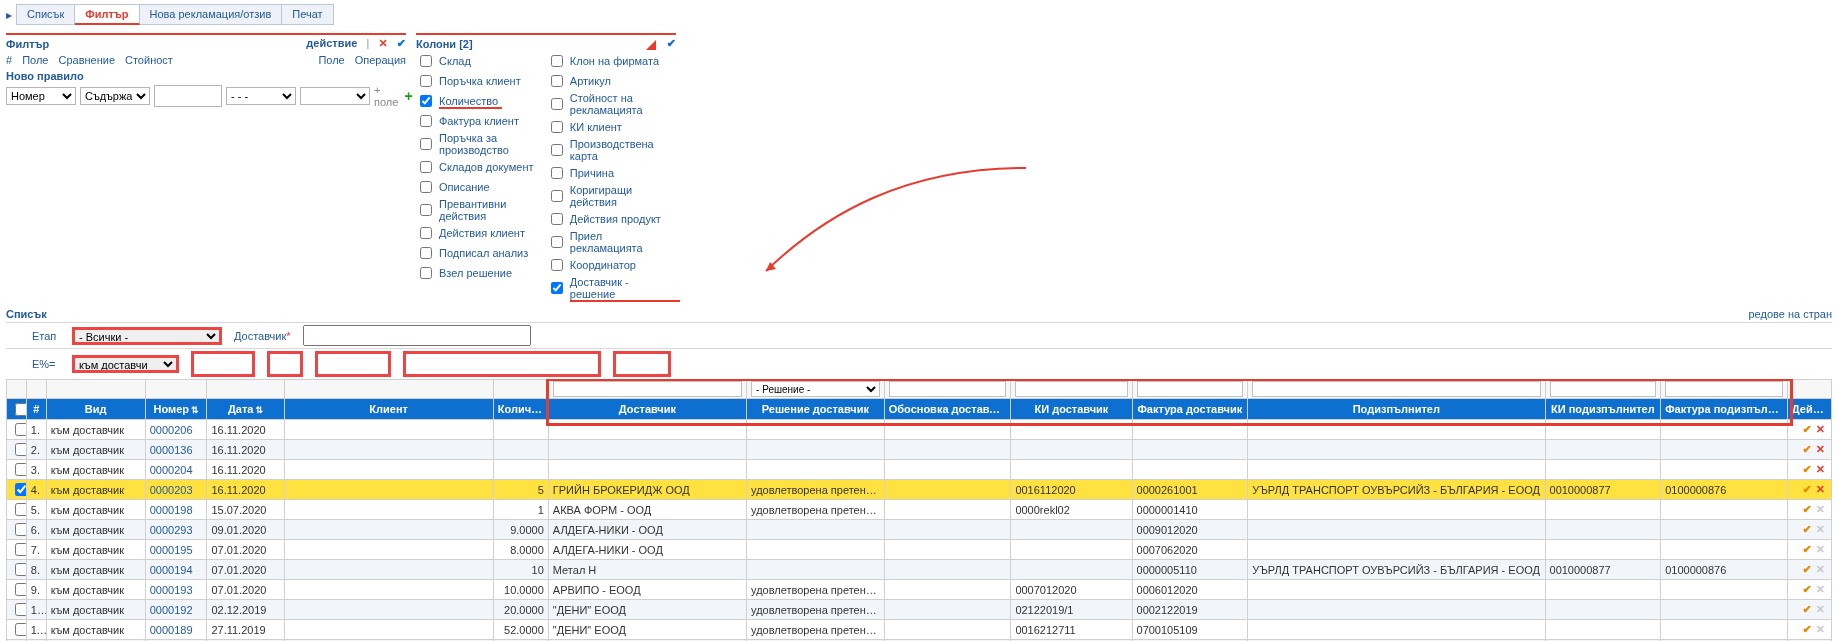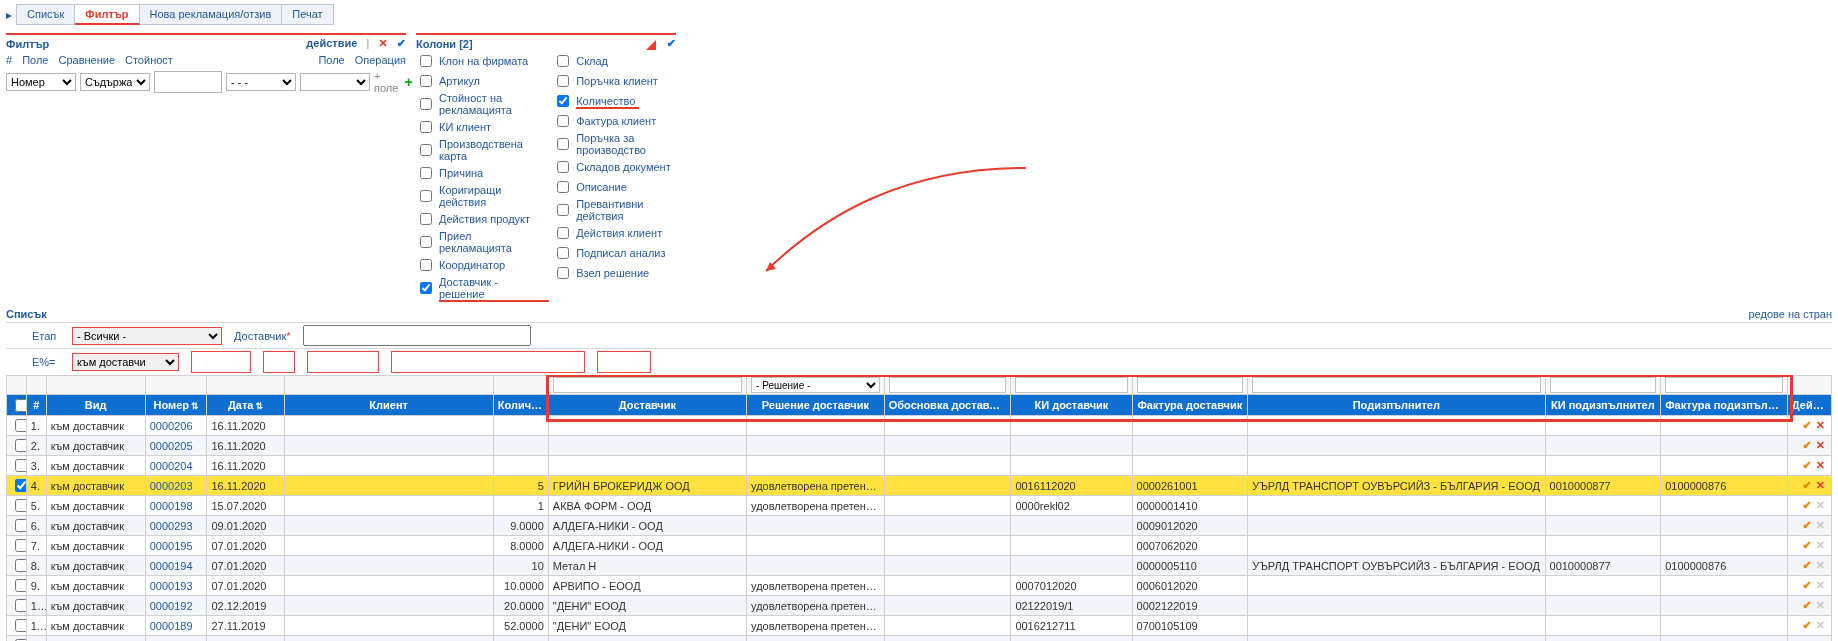--- a/index.html
+++ b/index.html
@@ -95,21 +95,21 @@
     display: flex; justify-content: space-between; align-items: flex-end;
   }
   .rows-per-page { color: #235a9e; font-weight: normal; }
 
   .etap-row, .fac-row {
     display: flex; align-items: center; gap: 12px;
     border-top: 1px solid #d9d9d9; padding: 2px 0;
   }
   .etap-row .lbl, .fac-row .lbl { color: #235a9e; width: 28px; padding-left: 26px; }
   .etap-row select, .fac-row select, .fac-row input {
-    border: 1px solid #ef4444; height: 18px; font-size: 11px;
+    border: 3px solid #ef4444; height: 18px; font-size: 11px;
   }
   .ast { color: #e63b2e; }
 
   .table-wrap { overflow-x: auto; }
   table { border-collapse: collapse; width: 100%; table-layout: fixed; }
   th, td {
     border: 1px solid #d0d0d0; padding: 0 4px; height: 18px;
     white-space: nowrap; overflow: hidden; text-overflow: ellipsis;
   }
   thead.filters td { background: #f7f7f7; text-decoration: underline; }
@@ -186,40 +186,87 @@
         </span>
       </div>
       <div class="filter-headers">
         <span>#</span>
         <span>Поле</span>
         <span>Сравнение</span>
         <span>Стойност</span>
         <span style="margin-left:auto">Поле</span>
         <span>Операция</span>
       </div>
+      <div class="new-rule">Ново правило</div>
       <div class="rule-row">
         <select class="w-num"><option>Номер</option></select>
         <select class="w-contains"><option>Съдържа</option></select>
         <input class="w-val" value="" style="">
         <select class="w-dash"><option>- - -</option></select>
         <select class="w-field2"><option></option></select>
         <span class="sm-label">+ поле</span>
         <span class="plus">+</span>
       </div>
     </div>
 
     <div class="panel cols-panel">
       <div class="panel-title">
         <span>Колони [2]</span>
         <span class="right-icons">
           <span class="red-tri"></span>
           <span class="blue-check">✔</span>
         </span>
       </div>
       <div class="cols-grid">
+        <div class="cols-col" id="cols-left">
+            <label class="chk">
+              <input type="checkbox" style="">
+              <span>Склад</span>
+            </label>
+            <label class="chk">
+              <input type="checkbox" style="">
+              <span>Поръчка клиент</span>
+            </label>
+            <label class="chk">
+              <input type="checkbox" checked="" style="">
+              <span class="underline-red">Количество</span>
+            </label>
+            <label class="chk">
+              <input type="checkbox" style="">
+              <span>Фактура клиент</span>
+            </label>
+            <label class="chk">
+              <input type="checkbox" style="">
+              <span>Поръчка за производство</span>
+            </label>
+            <label class="chk">
+              <input type="checkbox" style="">
+              <span>Складов документ</span>
+            </label>
+            <label class="chk">
+              <input type="checkbox" style="">
+              <span>Описание</span>
+            </label>
+            <label class="chk">
+              <input type="checkbox" style="">
+              <span>Превантивни действия</span>
+            </label>
+            <label class="chk">
+              <input type="checkbox" style="">
+              <span>Действия клиент</span>
+            </label>
+            <label class="chk">
+              <input type="checkbox" style="">
+              <span>Подписал анализ</span>
+            </label>
+            <label class="chk">
+              <input type="checkbox" style="">
+              <span>Взел решение</span>
+            </label>
+          </div>
         <div class="cols-col" id="cols-right">
             <label class="chk">
               <input type="checkbox" style="">
               <span>Клон на фирмата</span>
             </label>
             <label class="chk">
               <input type="checkbox" style="">
               <span>Артикул</span>
             </label>
             <label class="chk">
@@ -250,66 +297,20 @@
               <input type="checkbox" style="">
               <span>Приел рекламацията</span>
             </label>
             <label class="chk">
               <input type="checkbox" style="">
               <span>Координатор</span>
             </label>
             <label class="chk">
               <input type="checkbox" checked="" style="">
               <span class="underline-red">Доставчик - решение</span>
-            </label>
-          </div>
-        <div class="cols-col" id="cols-left">
-            <label class="chk">
-              <input type="checkbox" style="">
-              <span>Склад</span>
-            </label>
-            <label class="chk">
-              <input type="checkbox" style="">
-              <span>Поръчка клиент</span>
-            </label>
-            <label class="chk">
-              <input type="checkbox" checked="" style="">
-              <span class="underline-red">Количество</span>
-            </label>
-            <label class="chk">
-              <input type="checkbox" style="">
-              <span>Фактура клиент</span>
-            </label>
-            <label class="chk">
-              <input type="checkbox" style="">
-              <span>Поръчка за производство</span>
-            </label>
-            <label class="chk">
-              <input type="checkbox" style="">
-              <span>Складов документ</span>
-            </label>
-            <label class="chk">
-              <input type="checkbox" style="">
-              <span>Описание</span>
-            </label>
-            <label class="chk">
-              <input type="checkbox" style="">
-              <span>Превантивни действия</span>
-            </label>
-            <label class="chk">
-              <input type="checkbox" style="">
-              <span>Действия клиент</span>
-            </label>
-            <label class="chk">
-              <input type="checkbox" style="">
-              <span>Подписал анализ</span>
-            </label>
-            <label class="chk">
-              <input type="checkbox" style="">
-              <span>Взел решение</span>
             </label>
           </div>
       </div>
     </div>
 
     <div class="annotation-wrap">
       <svg class="arrow-svg" viewBox="0 0 600 250">
         <path d="M320,135 C200,135 120,180 60,238" stroke="#e63b2e" stroke-width="2" fill="none"></path>
         <path d="M60,238 l10,-2 l-6,-7 z" fill="#e63b2e"></path>
       </svg>
@@ -416,21 +417,21 @@
             <td></td>
             <td></td>
             <td></td>
             <td></td>
             <td class="act-cell"><span class="act-ok">✔</span><span class="act-del">✕</span></td>
           </tr>
           <tr>
             <td class="chk-cell"><input type="checkbox" style=""></td>
             <td>2.</td>
             <td>към доставчик</td>
-            <td><span class="link">0000205</span></td>
+            <td><span class="link">0000136</span></td>
             <td>16.11.2020</td>
             <td></td>
             <td class="num"></td>
             <td></td>
             <td></td>
             <td></td>
             <td></td>
             <td></td>
             <td></td>
             <td></td>

